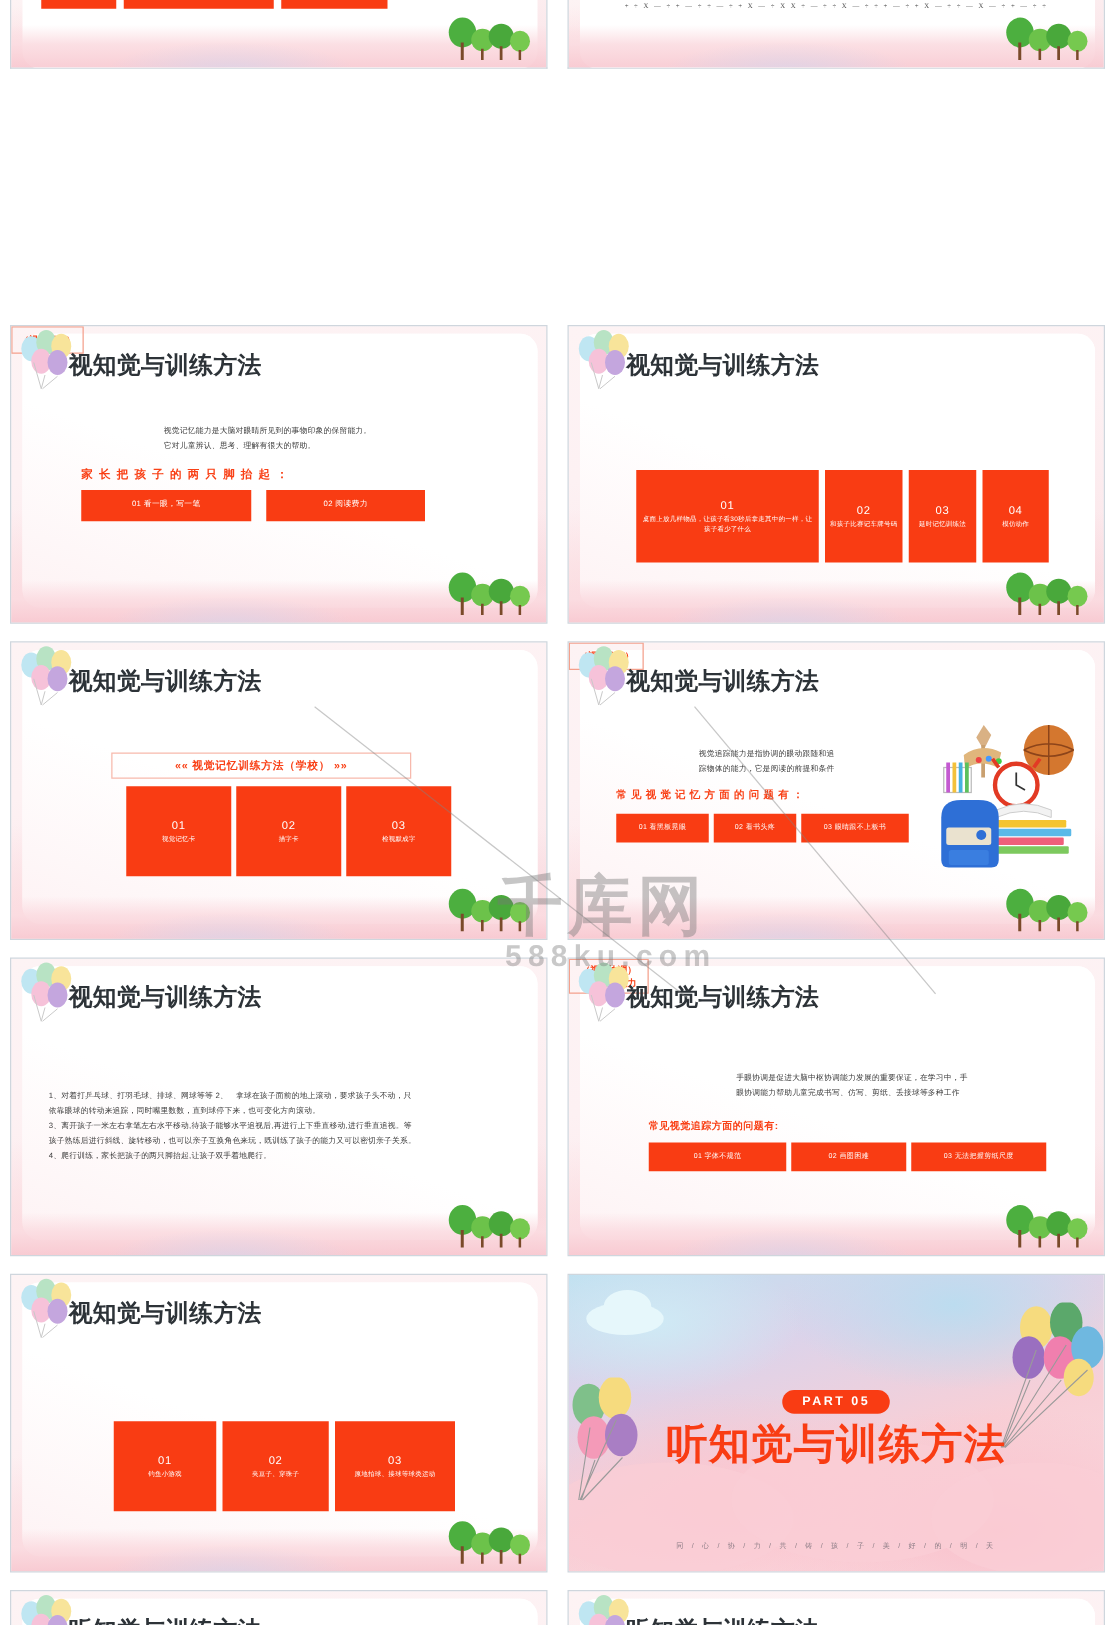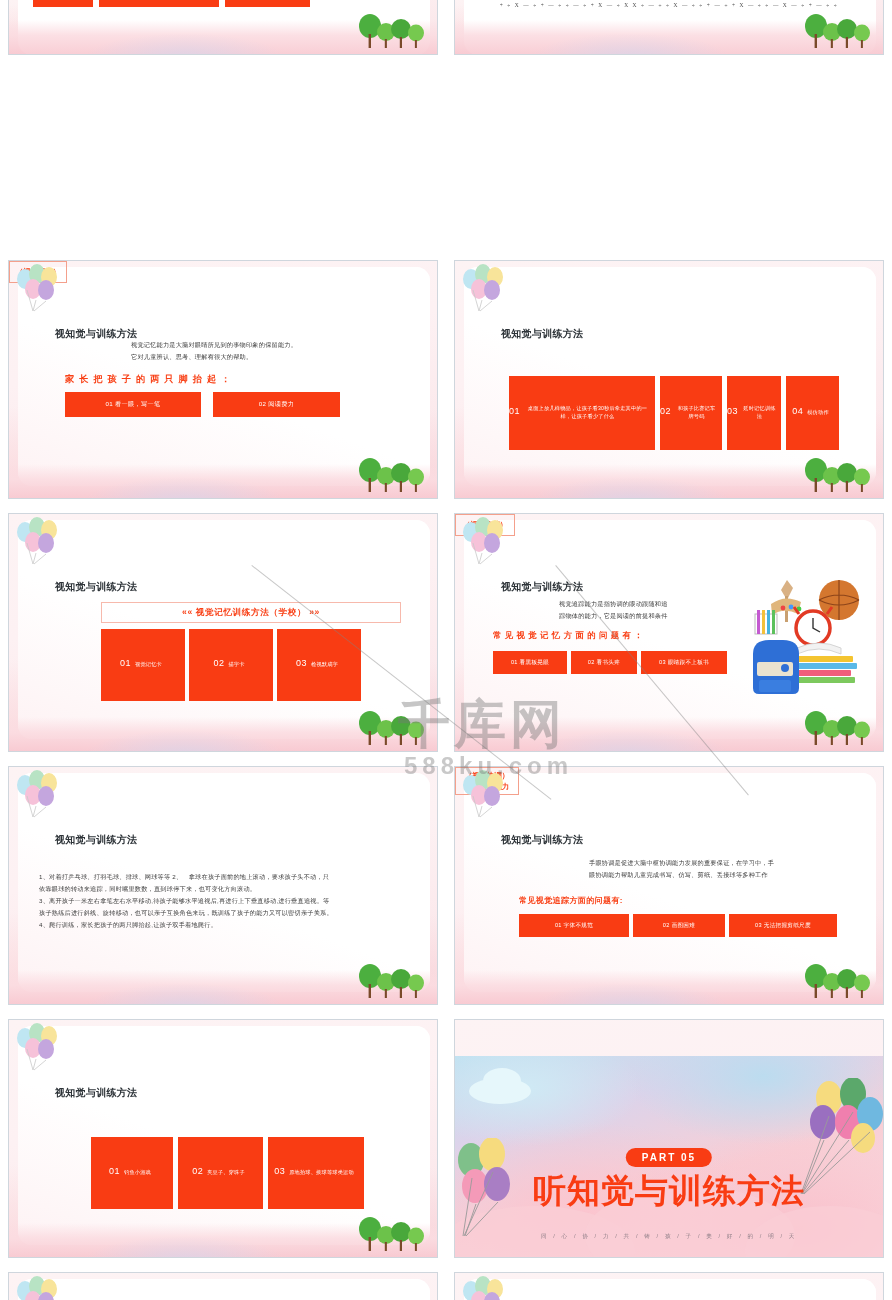--- a/index.html
+++ b/index.html
@@ -65,39 +65,38 @@
 
   
   .balloons { position: absolute; left: 2px; top: 2px; width: 58px; height: 58px; z-index: 6; }
 
   
   .trees { position: absolute; right: 8px; bottom: 2px; width: 76px; height: 40px; z-index: 6; }
 
   
   .slide-title {
     position: absolute; left: 46px; top: 18px;
-    font-size: 10px; font-weight: bold; color: #2d3338;
+    font-size: 19px; font-weight: bold; color: #2d3338;
     letter-spacing: .3px;
     white-space: nowrap;
-    margin-top: 48px;
   }
 
   
   .hdr-band {
     position: absolute;
     border: 1px solid #f7b9ac;
     color: #f94016;
     font-size: 8.6px; font-weight: bold;
     display: flex; align-items: center; justify-content: center;
     letter-spacing: .6px;
   }
   .ob {           
     background: #f93c13;
     color: #ffffff;
-    display: flex; flex-direction: row;
+    display: flex; flex-direction: column;
     align-items: center; justify-content: center;
     text-align: center;
     line-height: 1.45;
   }
   .ob .num { font-size: 9px; letter-spacing: .5px; margin-bottom: 2px; }
   .ob .desc { font-size: 5.2px; padding: 0 4px; letter-spacing: .2px; }
   .ob.single { font-size: 6.2px; letter-spacing:.3px;}
 
   .tagbox {
     border: 1px solid #f4a08c;
@@ -129,21 +128,20 @@
   
   .divider {
     position: absolute; inset: 0;
     background:
       radial-gradient(ellipse 180px 90px at 16% 16%, #cfeaf5 0%, rgba(207,234,245,0) 65%),
       radial-gradient(ellipse 220px 110px at 72% 10%, #bcdcef 0%, rgba(188,220,239,0) 62%),
       radial-gradient(ellipse 260px 130px at 30% 78%, #fbc5cf 0%, rgba(251,197,207,0) 70%),
       radial-gradient(ellipse 280px 140px at 80% 86%, #f9c0cb 0%, rgba(249,192,203,0) 70%),
       linear-gradient(165deg, #bfe0f0 0%, #dcd3ea 28%, #f8cfd6 58%, #fbdde2 100%);
     overflow:hidden;
-    margin-top:36px;
   }
   .cloud {
     position:absolute; background:#e6f7fb; border-radius:50%;
   }
   .pinkcloud { position:absolute; background: rgba(250,205,214,.75); border-radius:50%; }
   .part-pill {
     position:absolute; left:50%; transform:translateX(-50%); top:92px;
     background:#f93c13; color:#fff; border-radius:14px;
     font-size:10px; font-weight:bold; letter-spacing:2px;
     padding:4px 16px;
@@ -299,21 +297,21 @@
           <rect x="61.9" y="28" width="2" height="8" fill="#7a4a2a"></rect>
       </svg>
     </div>
   </div>
 
   <div class="slide">
     <div class="slide-inner">
       <div class="card"></div>
       <div class="card-body">
         <div class="slide-title">视知觉与训练方法</div>
-        <div class="hdr-band" style="left:92px;top:88px;width:300px;height:21px;">«« 视觉记忆训练方法（学校） »»</div>
+        <div class="hdr-band" style="left:80px;top:88px;width:240px;height:21px;">«« 视觉记忆训练方法（学校） »»</div>
         <div class="ob" style="position:absolute;left:92px;top:115px;width:84px;height:72px;">
           <span class="num">01</span>
           <span class="desc">视觉记忆卡</span>
         </div>
         <div class="ob" style="position:absolute;left:180px;top:115px;width:84px;height:72px;">
           <span class="num">02</span>
           <span class="desc">描字卡</span>
         </div>
         <div class="ob" style="position:absolute;left:268px;top:115px;width:84px;height:72px;">
           <span class="num">03</span>

